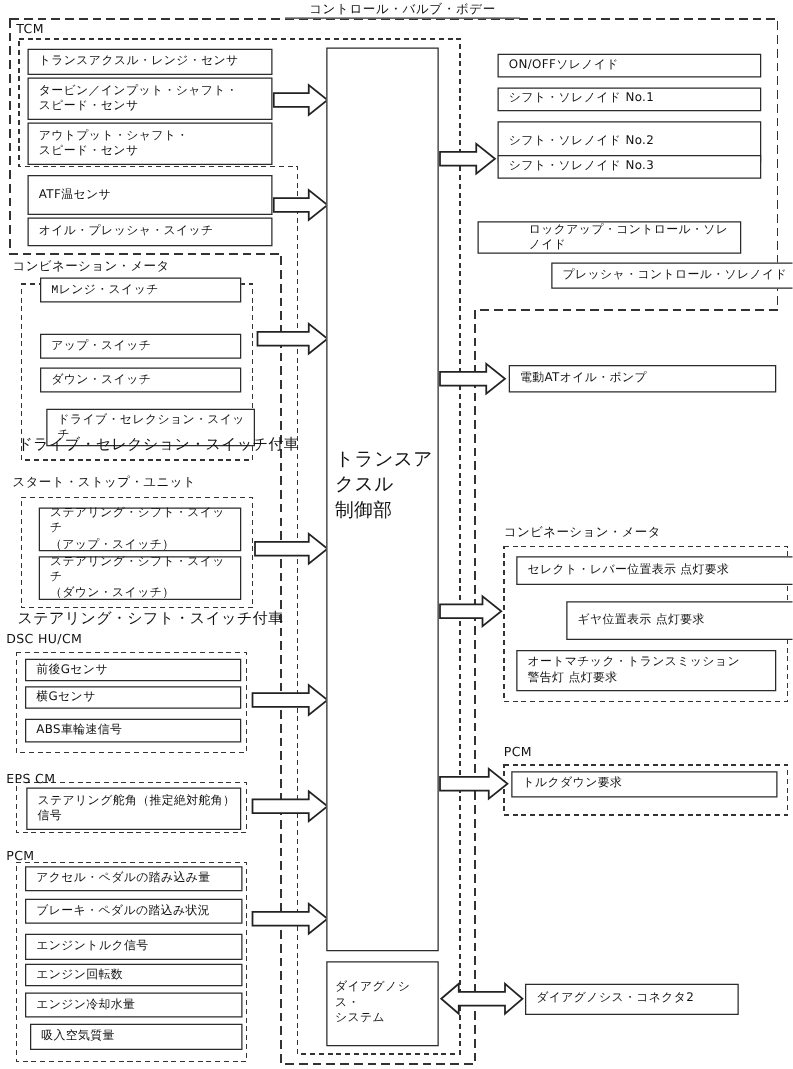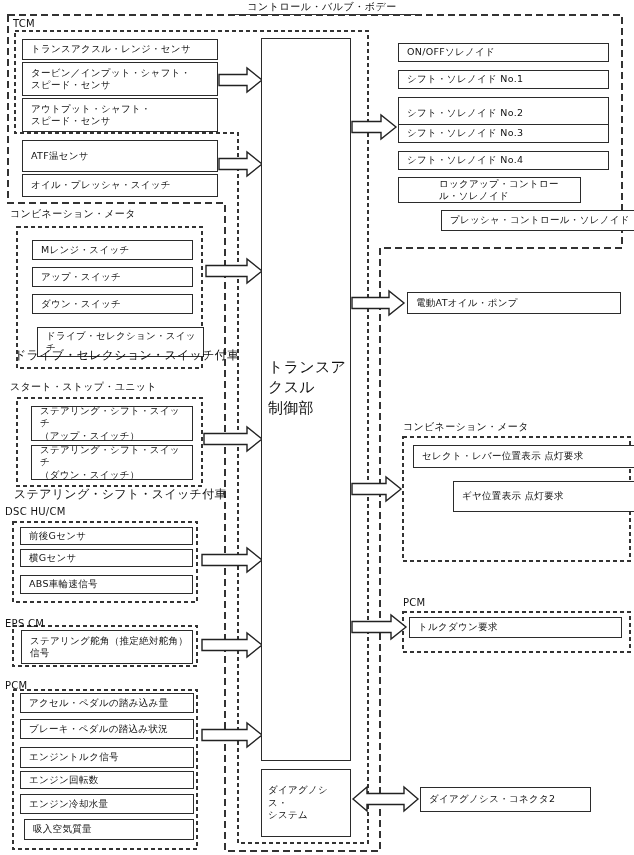--- a/index.html
+++ b/index.html
@@ -79,21 +79,21 @@
   <div class="lbl" style="left:403px; top:597px;">PCM</div>
 
   <div class="box" style="left:22px; top:39px;  width:196px; height:21px;">トランスアクスル・レンジ・センサ</div>
   <div class="box" style="left:22px; top:62px;  width:196px; height:34px;">タービン／インプット・シャフト・
 スピード・センサ</div>
   <div class="box" style="left:22px; top:98px;  width:196px; height:34px;">アウトプット・シャフト・
 スピード・センサ</div>
   <div class="box" style="left:22px; top:140px; width:196px; height:32px;">ATF温センサ</div>
   <div class="box" style="left:22px; top:174px; width:196px; height:23px;">オイル・プレッシャ・スイッチ</div>
 
-  <div class="box" style="left:32px; top:240px; width:161px; height:20px;">Mレンジ・スイッチ</div>
+  <div class="box" style="left:32px; top:222px; width:161px; height:20px;font-family:Liberation Mono, monospace;">Mレンジ・スイッチ</div>
   <div class="box" style="left:32px; top:267px; width:161px; height:20px;">アップ・スイッチ</div>
   <div class="box" style="left:32px; top:294px; width:161px; height:20px;">ダウン・スイッチ</div>
   <div class="box" style="left:25px; top:327px; width:167px; height:30px;margin-left:12px;">ドライブ・セレクション・スイッチ</div>
   <div class="lbl note" style="left:14px; top:349px;">ドライブ・セレクション・スイッチ付車</div>
 
   <div class="box" style="left:31px; top:406px; width:162px; height:35px;">ステアリング・シフト・スイッチ
 （アップ・スイッチ）</div>
   <div class="box" style="left:31px; top:445px; width:162px; height:35px;">ステアリング・シフト・スイッチ
 （ダウン・スイッチ）</div>
   <div class="lbl note" style="left:14px; top:488px;">ステアリング・シフト・スイッチ付車</div>
@@ -114,26 +114,27 @@
 
   <div class="tallbox" style="left:261px; top:38px; width:90px; height:723px;">トランスアクスル
 制御部</div>
   <div class="box" style="left:261px; top:769px; width:90px; height:68px; padding-left:6px;">ダイアグノシス・
 システム</div>
 
   <div class="box" style="left:398px; top:43px;  width:211px; height:19px;">ON/OFFソレノイド</div>
   <div class="box" style="left:398px; top:70px;  width:211px; height:19px;">シフト・ソレノイド No.1</div>
   <div class="box" style="left:398px; top:97px;  width:211px; height:33px;">シフト・ソレノイド No.2</div>
   <div class="box" style="left:398px; top:124px; width:211px; height:19px;">シフト・ソレノイド No.3</div>
-  <div class="box" style="left:398px; top:151px; width:211px; height:19px;">シフト・ソレノイド No.4</div>
-  <div class="box" style="left:398px; top:177px; width:183px; height:26px;padding-left:40px;">ロックアップ・コントロール・ソレノイド</div>
+  <div class="box" style="left:382px; top:177px; width:211px; height:26px;padding-left:40px;">ロックアップ・コントロール・ソレノイド</div>
   <div class="box" style="left:398px; top:210px; width:211px; height:21px;margin-left:43px;">プレッシャ・コントロール・ソレノイド</div>
 
   <div class="box" style="left:407px; top:292px; width:214px; height:22px;">電動ATオイル・ポンプ</div>
 
   <div class="box" style="left:413px; top:445px; width:228px; height:23px;">セレクト・レバー位置表示 点灯要求</div>
   <div class="box" style="left:413px; top:481px; width:208px; height:31px;margin-left:40px;">ギヤ位置表示 点灯要求</div>
+  <div class="box" style="left:413px; top:520px; width:208px; height:33px;">オートマチック・トランスミッション
+警告灯 点灯要求</div>
 
   <div class="box" style="left:409px; top:617px; width:213px; height:21px;">トルクダウン要求</div>
 
   <div class="box" style="left:420px; top:787px; width:171px; height:25px;">ダイアグノシス・コネクタ2</div>
 
 </div>
 
 </body></html>

